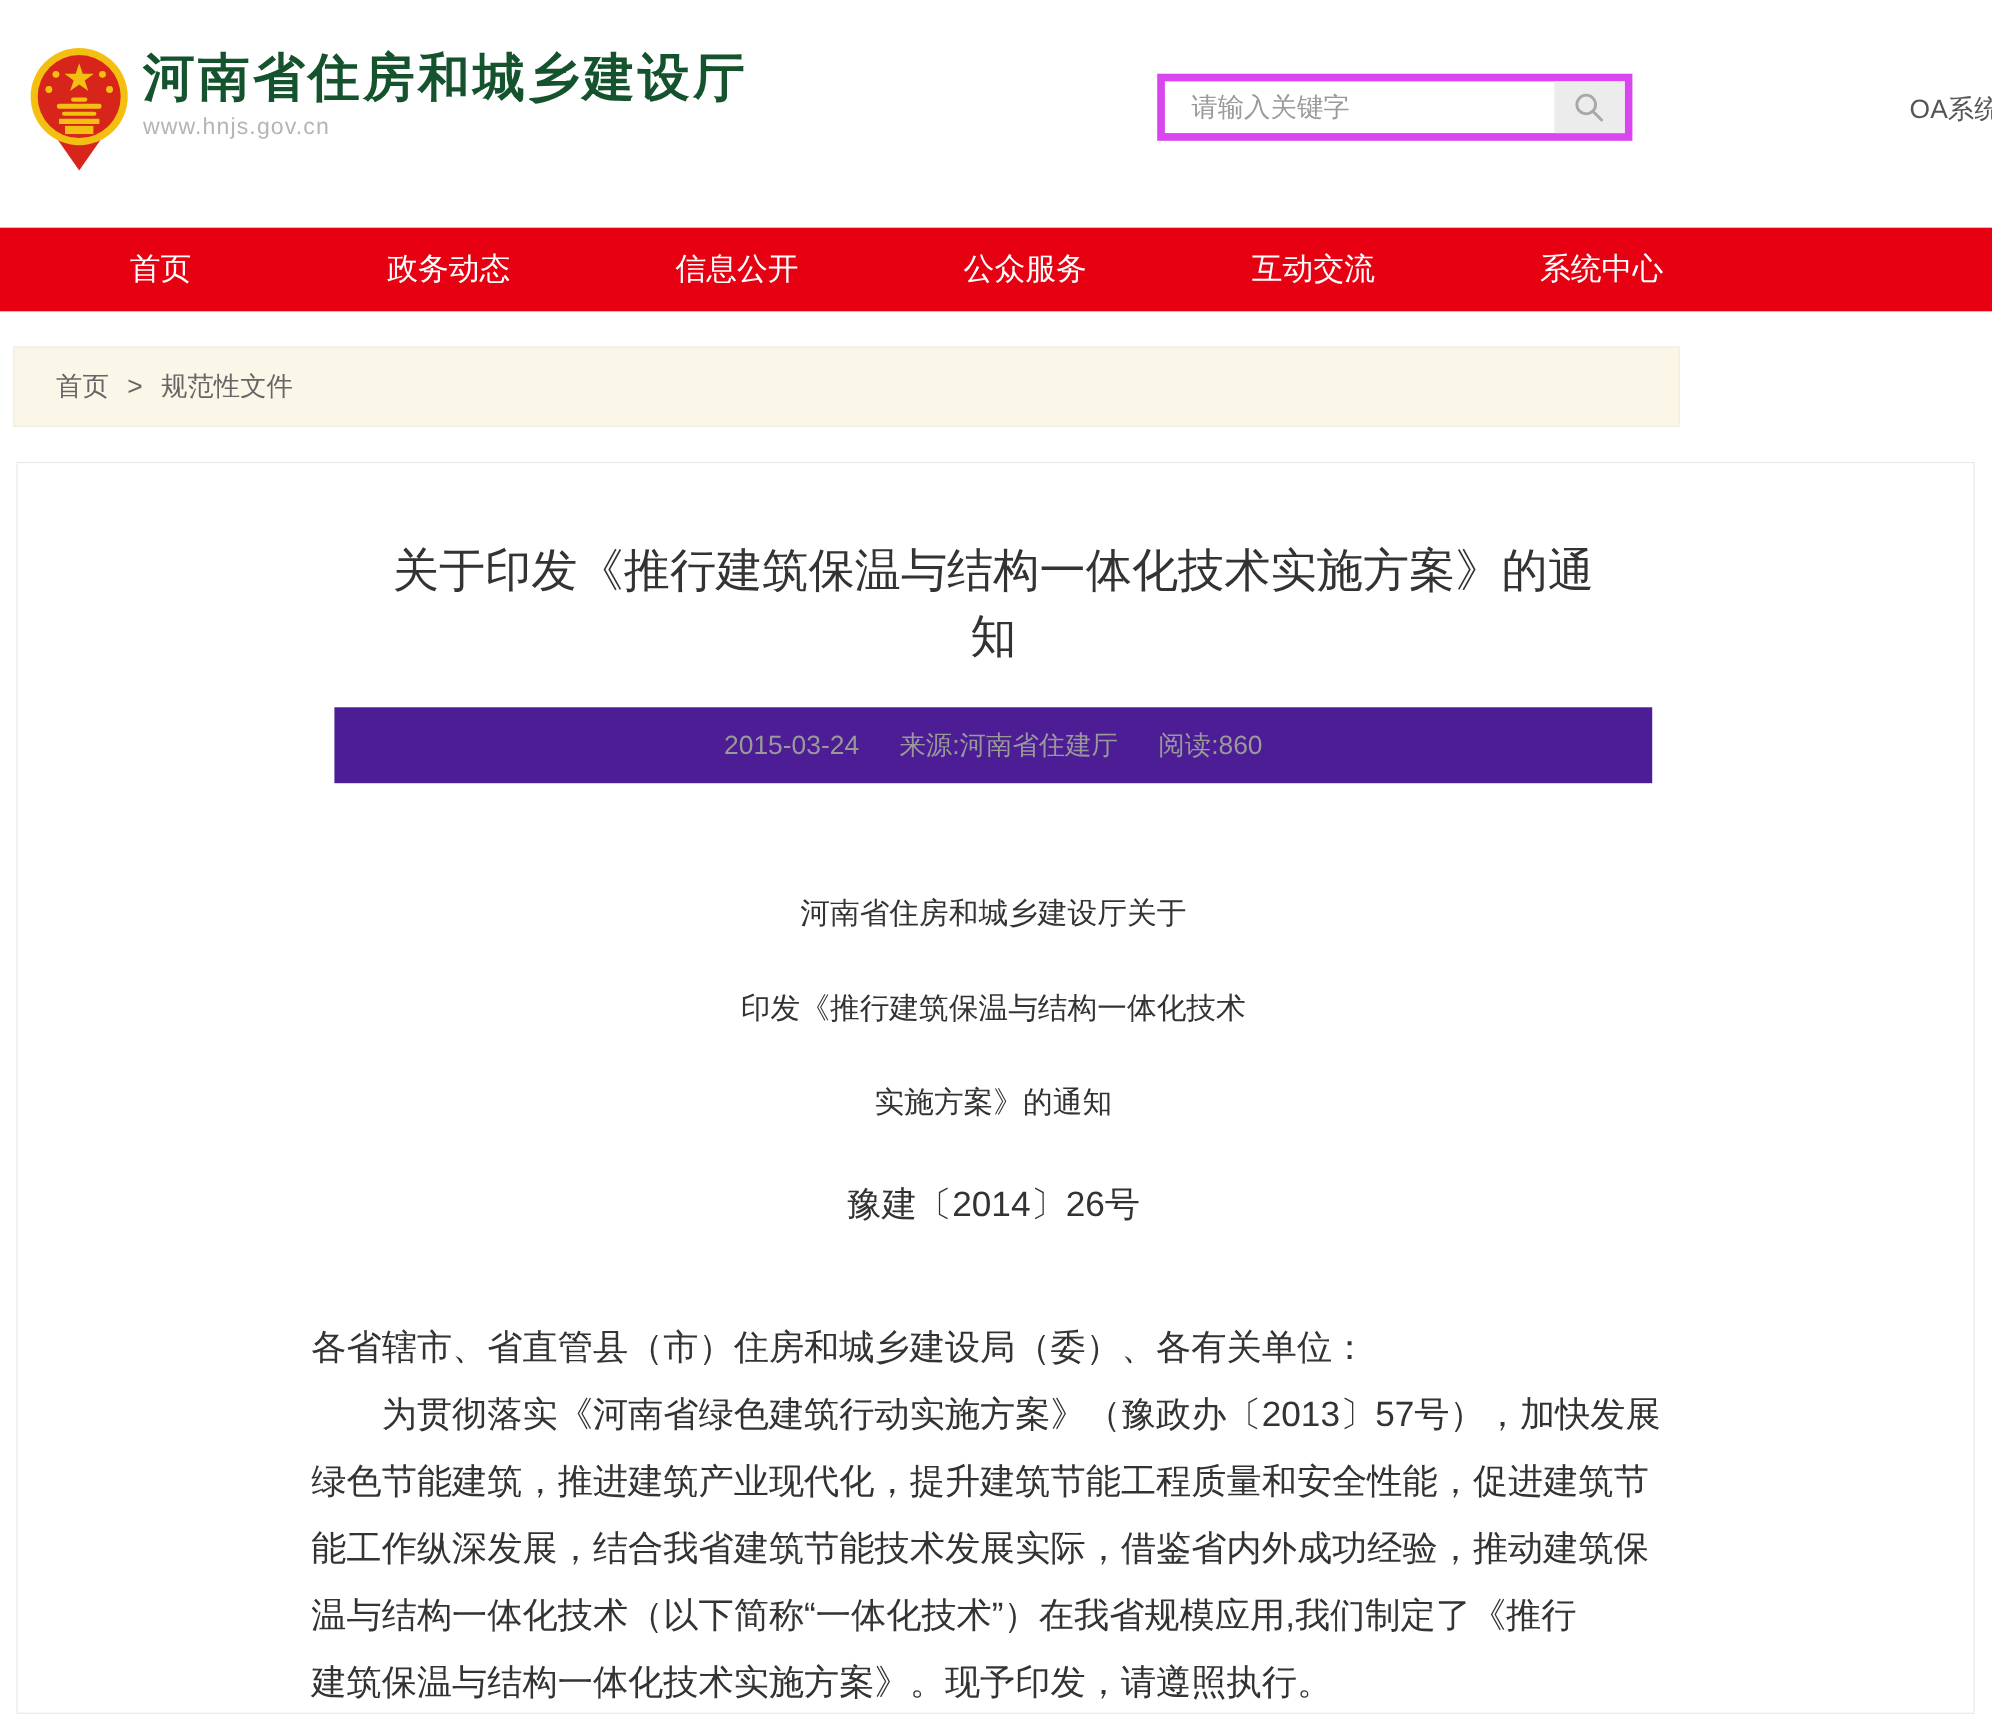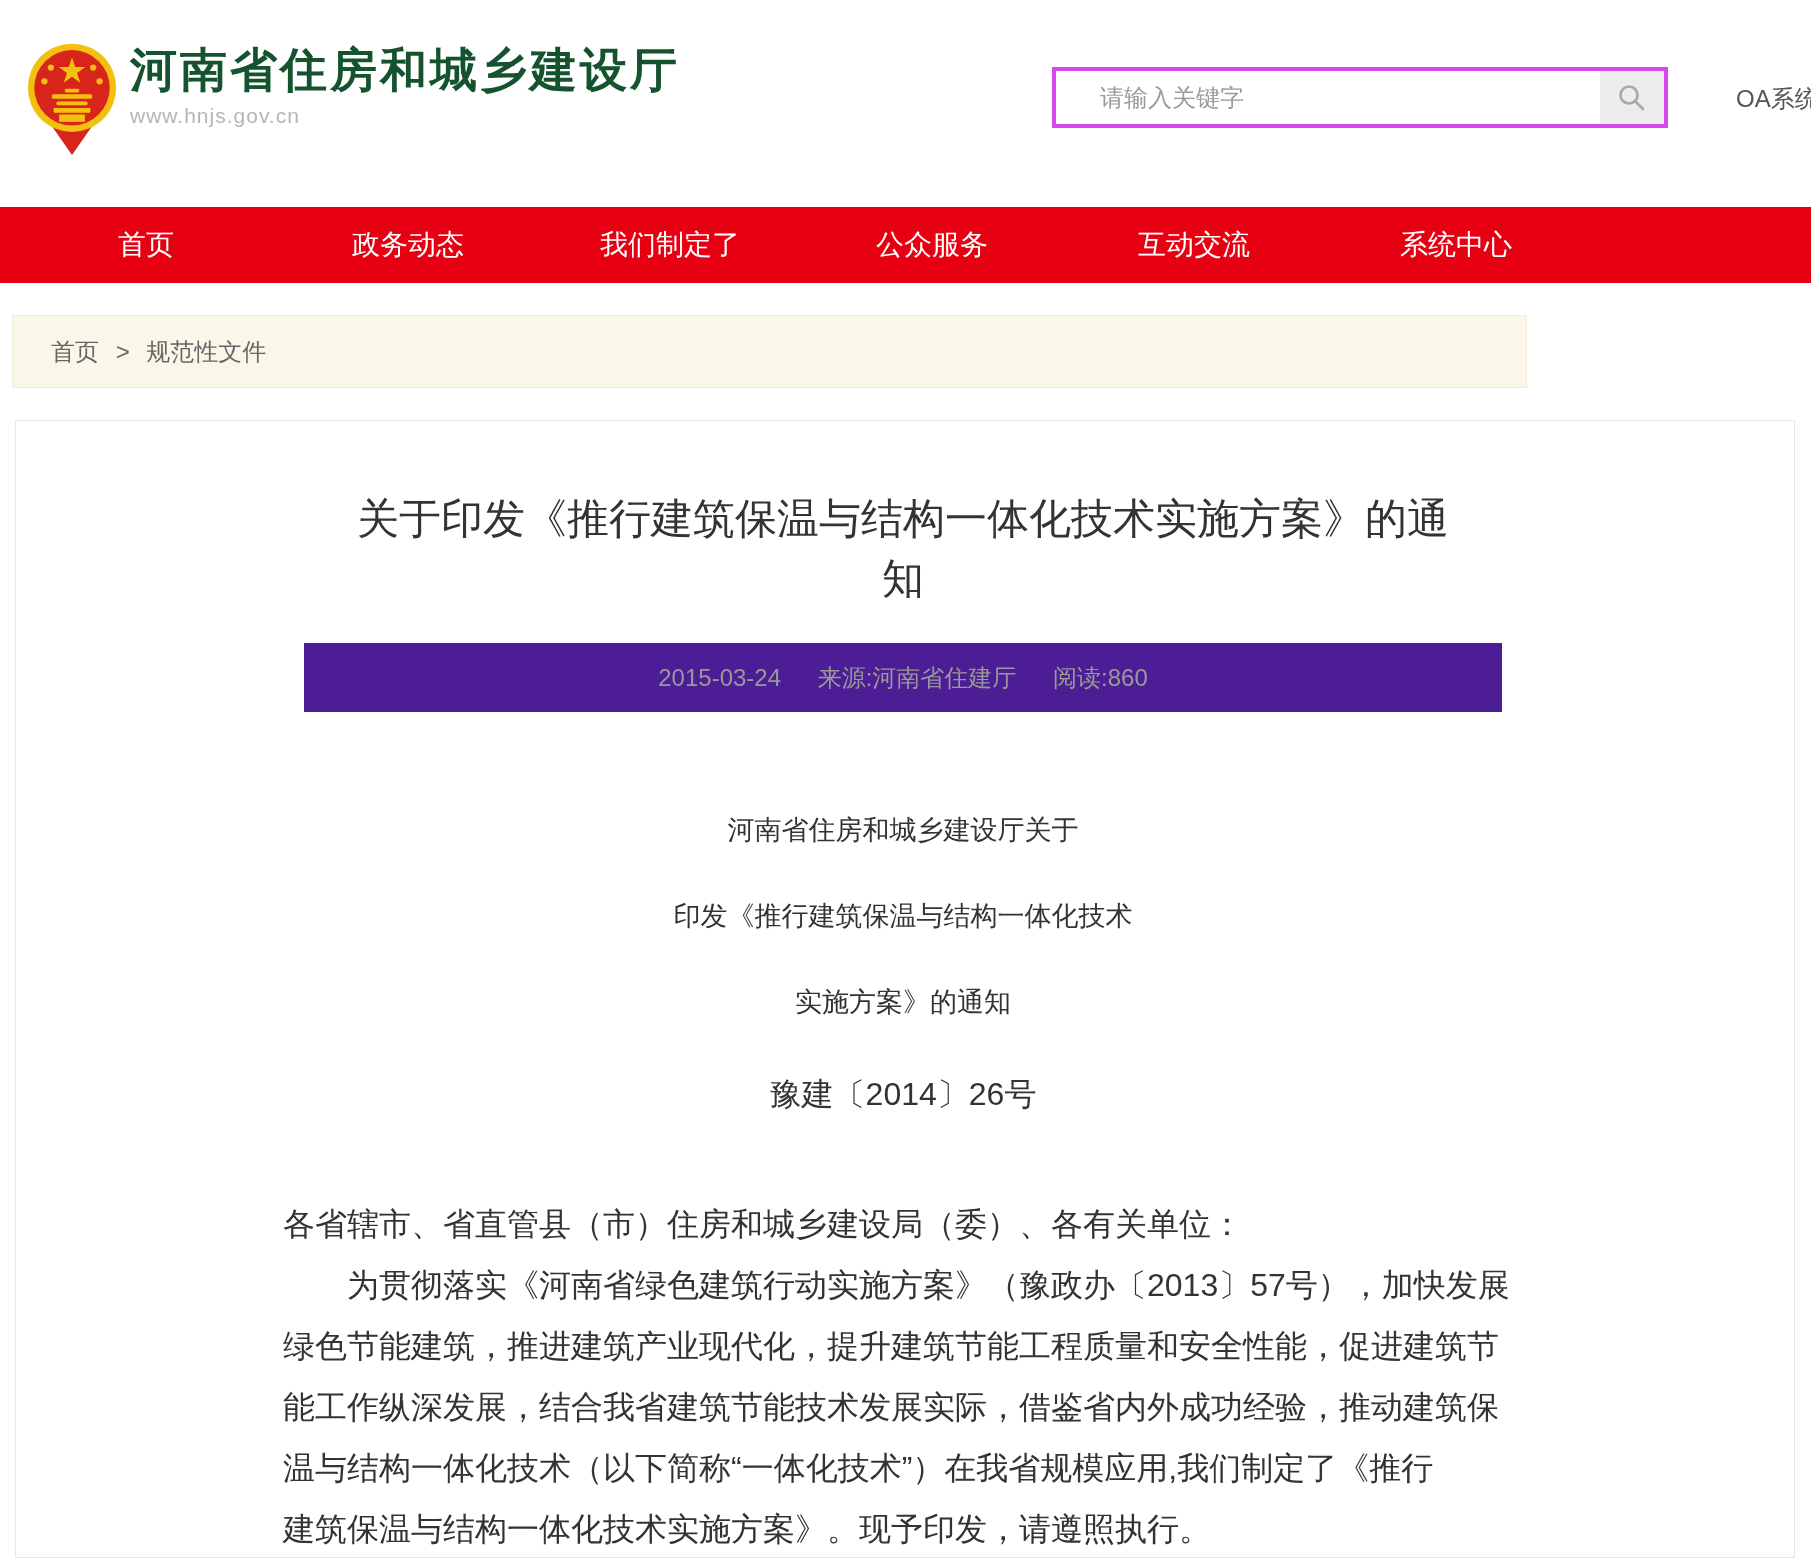--- a/index.html
+++ b/index.html
@@ -8,22 +8,22 @@
     background:#ffffff;
     font-family:"Liberation Sans","DejaVu Sans",sans-serif;
   }
   
   .header{position:absolute;top:0;left:0;width:1811px;height:207px;background:#fff;}
   .logo{position:absolute;left:26px;top:36px;width:92px;height:122px;cursor:pointer;}
   .site-text{position:absolute;left:130px;top:44px;}
   .site-name{font-size:47px;font-weight:700;color:#14532d;letter-spacing:3px;line-height:52px;}
   .site-url{font-size:21px;color:#b5b5b5;margin-top:8px;letter-spacing:1px;}
   .search-box{
-    position:absolute;left:1052px;top:67px;width:616px;height:61px;
-    border:4px solid #d946ef;box-sizing:border-box;display:flex;background:#fff;padding-left:20px;
+    position:absolute;left:1052px;top:67px;width:432px;height:61px;
+    border:7px solid #d946ef;box-sizing:border-box;display:flex;background:#fff;
   }
   .search-input{
     flex:1;border:none;outline:none;padding:0 0 0 24px;font-size:24px;color:#444;
     font-family:"Liberation Sans","DejaVu Sans",sans-serif;background:transparent;
   }
   .search-input::placeholder{color:#9a9a9a;}
   .search-btn{
     width:64px;height:100%;background:#ececec;border:none;cursor:pointer;
     display:flex;align-items:center;justify-content:center;padding:0;
   }
@@ -110,21 +110,21 @@
     </button>
   </div>
 
   <div class="oa-link">OA系统</div>
 </div>
 
 <div class="navbar">
   <div class="nav-inner">
     <div class="nav-item">首页</div>
     <div class="nav-item">政务动态</div>
-    <div class="nav-item">我们制定了</div>
+    <div class="nav-item">信息公开</div>
     <div class="nav-item">公众服务</div>
     <div class="nav-item">互动交流</div>
     <div class="nav-item">系统中心</div>
   </div>
 </div>
 
 <div class="breadcrumb">
   <span class="crumb-link">首页</span>
   <span class="crumb-sep">&gt;</span>
   <span class="crumb-current">规范性文件</span>

